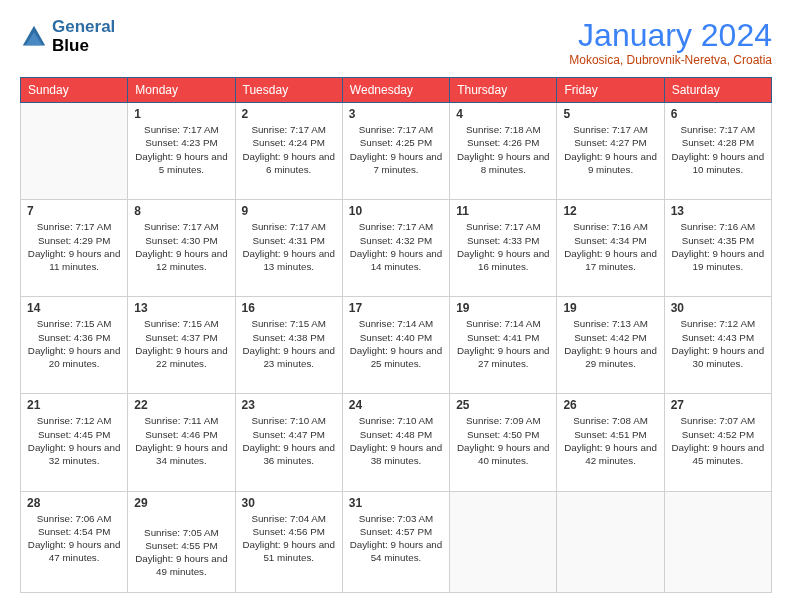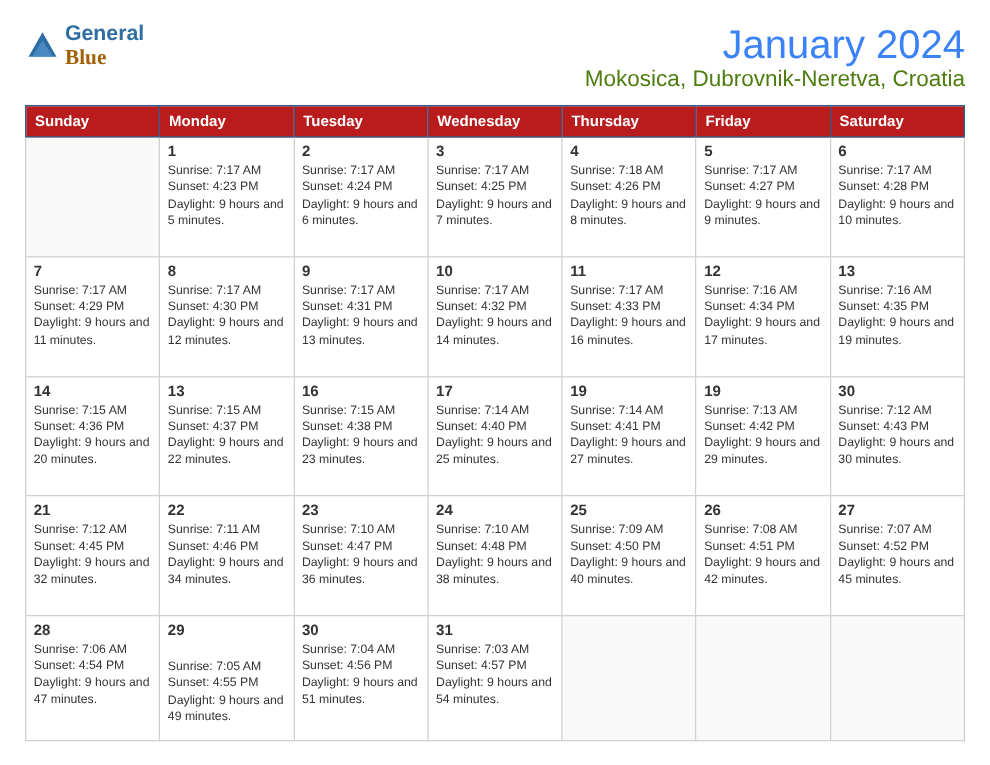--- a/index.html
+++ b/index.html
@@ -44,77 +44,78 @@
     .title-block {
       text-align: right;
     }
     .main-title {
       font-size: 32px;
       font-weight: 300;
       color: #3b82f6;
       line-height: 1.1;
     }
     .subtitle {
-      font-size: 18px;
-      color: #4d7c0f;
+      font-size: 12px;
+      color: #c2410c;
       margin-left: 28px;
     }
     .calendar {
       flex: 1;
       border-collapse: collapse;
       width: 100%;
       font-size: 10.5px;
     }
     .calendar th {
-      background-color: #b91c1c;
+      background-color: #ef4444;
       color: #fff;
       text-align: left;
       padding: 5px 7px;
       font-size: 12px;
-      font-weight: bold;
+      font-weight: normal;
       border: 1px solid #2e5d8e;
     }
     .calendar td {
       border: 1px solid #d0d0d0;
       vertical-align: top;
       padding: 4px 6px;
       width: calc(100% / 7);
       height: 88px;
     }
     .day-num {
       font-size: 12px;
       font-weight: bold;
       color: #333;
       margin-bottom: 2px;
     }
     .day-info {
       font-size: 9.8px;
       color: #333;
       line-height: 1.35;
+      text-align: center;
     }
     .empty-cell {
       background: #f9f9f9;
     }
     tr:last-child td {
       height: 76px;
     }
   </style>
 </head>
 <body>
 
 <div class="page">
   <div class="header">
     <div class="logo">
       <svg class="logo-icon" viewBox="0 0 30 30">
         <polygon points="15,3 27,24 3,24" fill="#2e6da4"></polygon>
         <polygon points="15,10 24,24 6,24" fill="#5b9bd5" opacity="0.6"></polygon>
       </svg>
       <div class="logo-text">
         <div><span>General</span></div>
-        <div><span style="color:#a16207;font-family:Liberation Serif, serif;">Blue</span></div>
+        <div><span style="color:#000000;">Blue</span></div>
       </div>
     </div>
     <div class="title-block">
       <div class="main-title">January 2024</div>
       <div class="subtitle">Mokosica, Dubrovnik-Neretva, Croatia</div>
     </div>
   </div>
 
   <table class="calendar">
     <thead>

